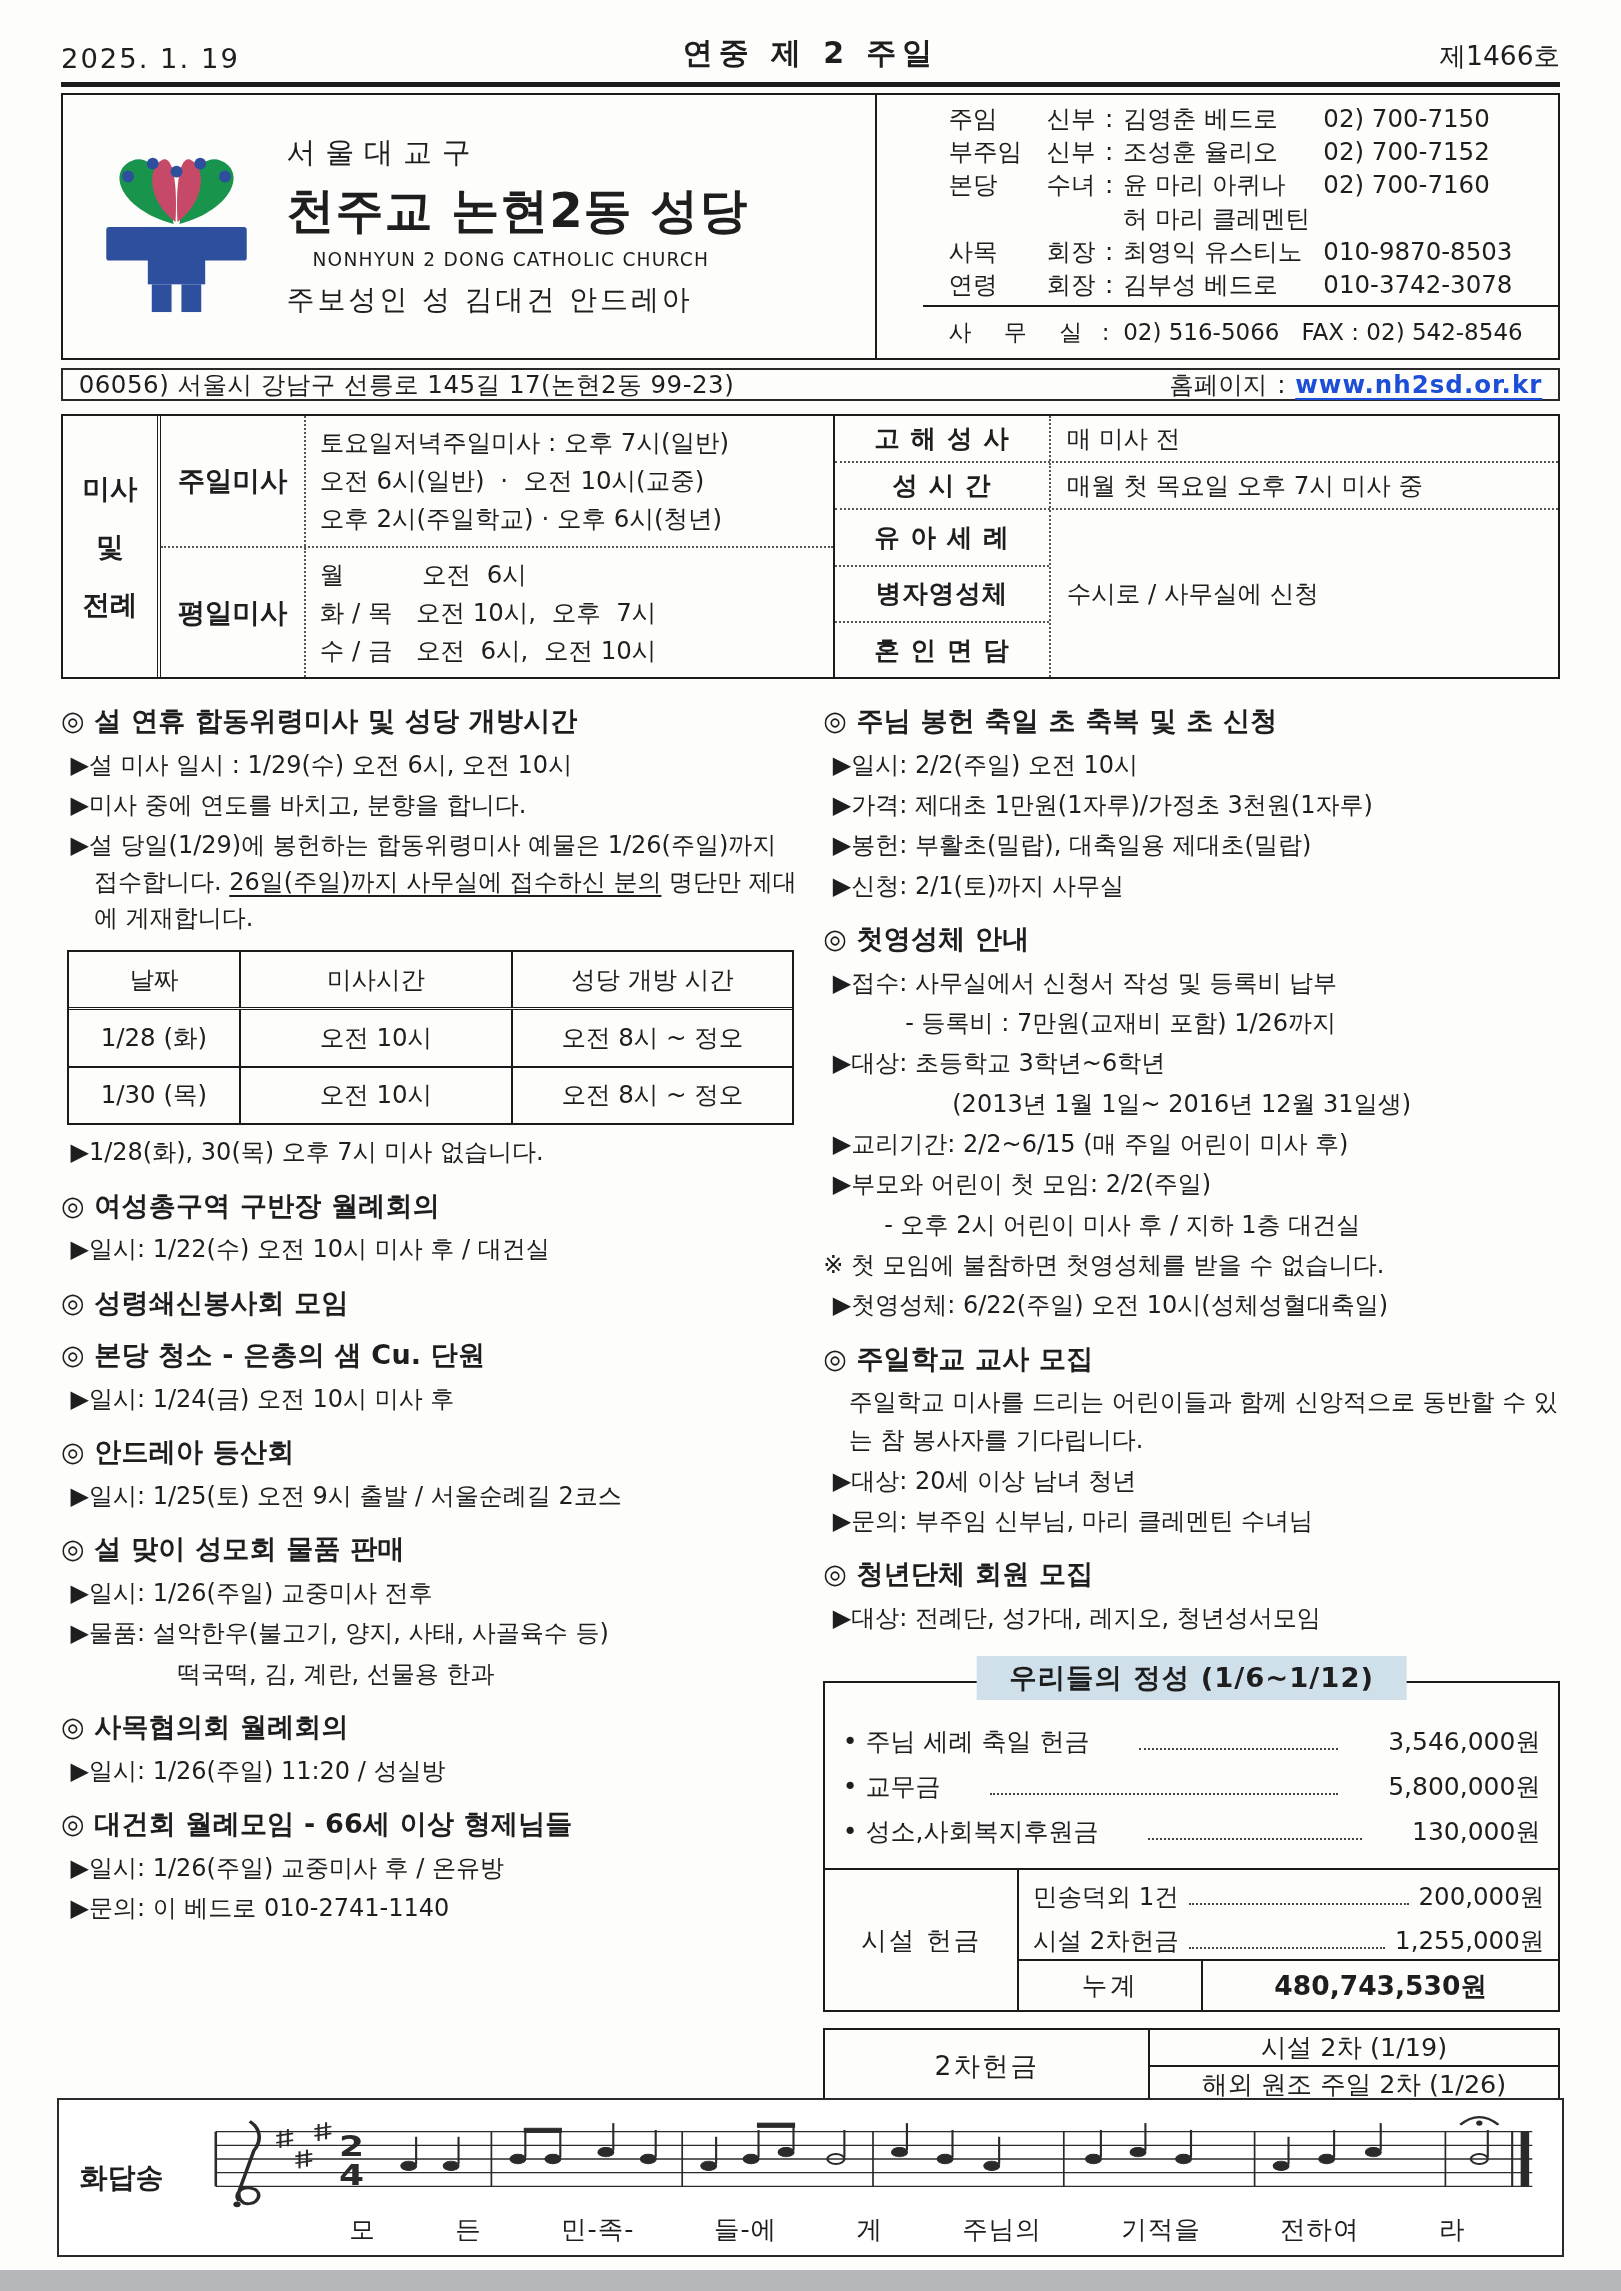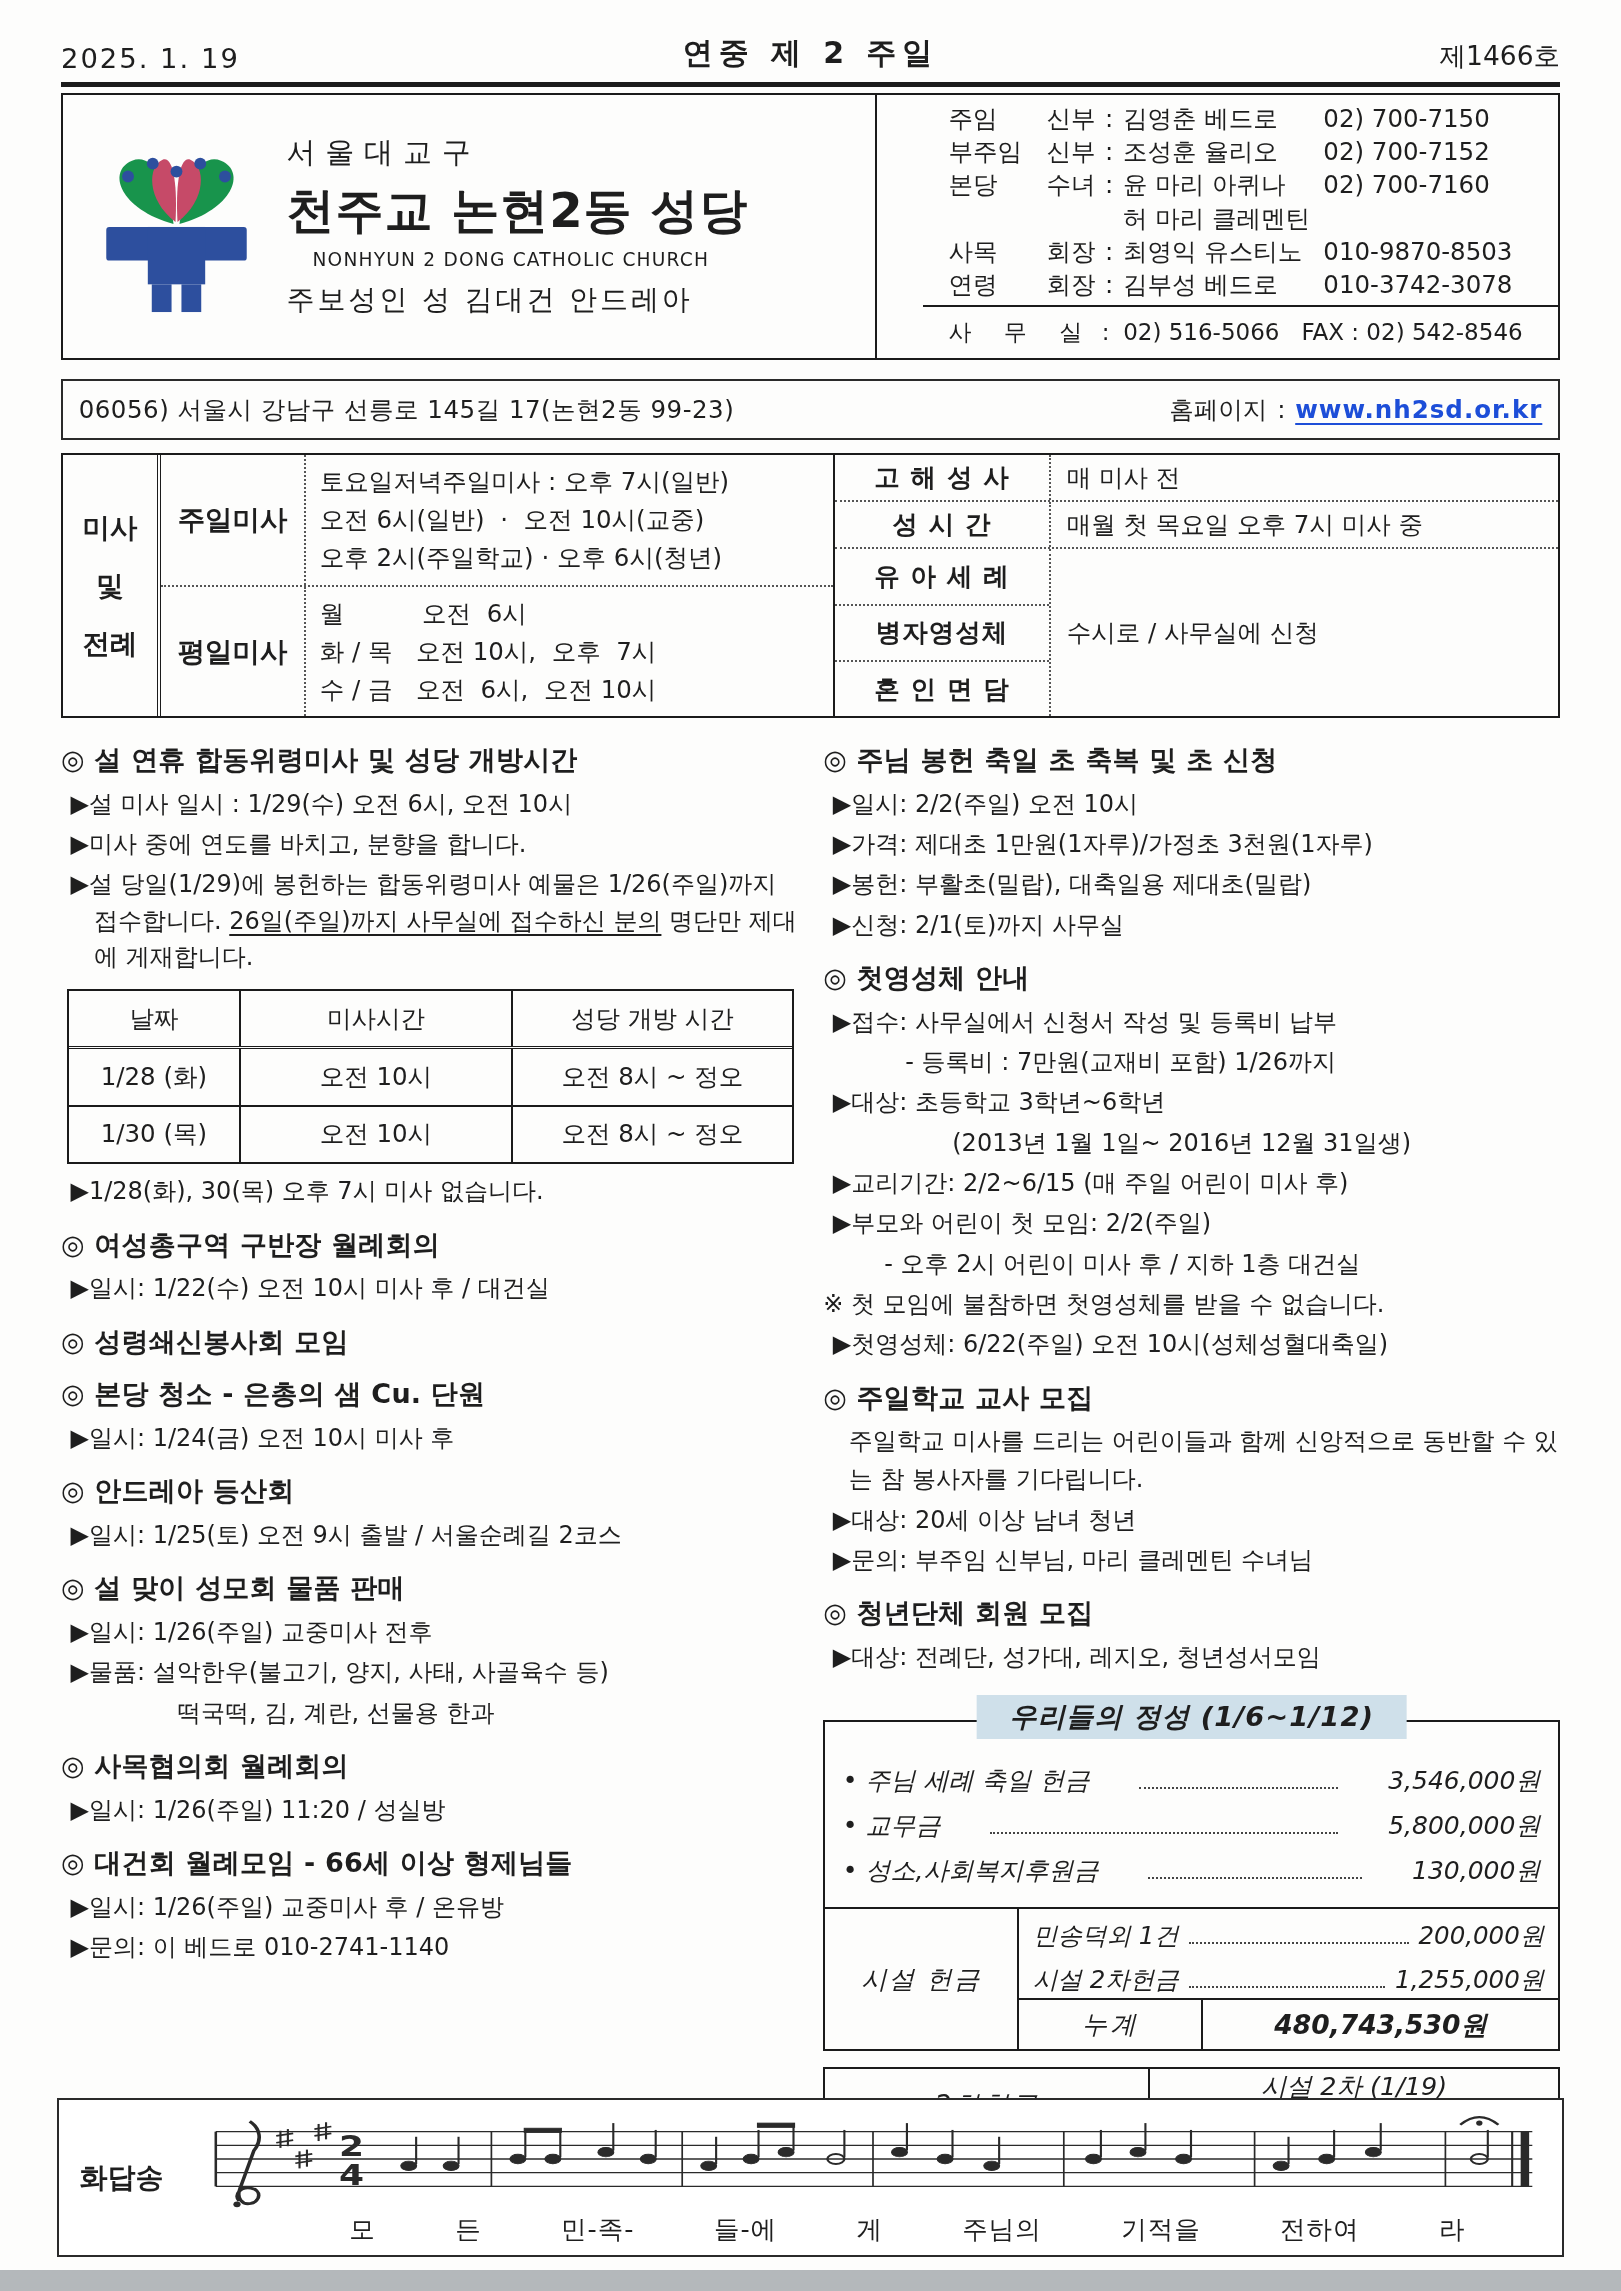--- a/index.html
+++ b/index.html
@@ -28,22 +28,22 @@
   .st-role{width:147px;display:flex;justify-content:space-between;}
   .st-sep{width:27.4px;text-align:center;}
   .st-name{flex:1;}
   .st-phone{width:221px;text-align:left;}
   .office-row{border-top:2px solid #1b1b1b;display:flex;align-items:center;height:51px;
               padding-left:25.5px;font-size:23px;white-space:pre;}
   .office-row .o-label{letter-spacing:5.9px;}
   .office-row .o-sep{margin:0 13.7px;}
 
   
-  .addr-bar{margin-top:19px;border:2px solid #2a2a2a;display:flex;align-items:center;
-            height:61px;padding:0 15.7px;font-size:24.5px;box-sizing:border-box;}
+  .addr-bar{margin-top:8px;border:2px solid #2a2a2a;display:flex;align-items:center;
+            height:33px;padding:0 15.7px;font-size:24.5px;box-sizing:border-box;}
   .addr-text{flex:1;letter-spacing:0.5px;}
   .homepage{display:flex;align-items:center;gap:9.8px;font-size:24.5px;}
   .hp-url{color:#1d4ed8;text-decoration:underline;text-underline-offset:4.9px;font-weight:600;letter-spacing:1px;cursor:pointer;}
 
   
   .mass-table{margin-top:13.7px;border:2.9px solid #1b1b1b;display:flex;min-height:233px;}
   .mt-side{width:94px;border-right:4.9px double #1b1b1b;display:flex;align-items:center;justify-content:center;
            font-weight:700;font-size:27.4px;white-space:pre-line;text-align:center;line-height:2.1;}
   .mt-left{width:674px;display:flex;flex-direction:column;border-right:2px solid #1b1b1b;box-sizing:border-box;}
   .mtl-row{flex:1;display:flex;}
@@ -82,21 +82,21 @@
   .ot-row:last-child{border-bottom:none;}
   .ot-c1{width:172px;}
   .ot-c2{width:272px;}
   .ot-c3{flex:1;}
   .ot-cell{display:flex;align-items:center;justify-content:center;text-align:center;
            font-size:24.5px;padding:9.8px 3.9px;border-right:2px solid #1b1b1b;box-sizing:border-box;
            white-space:pre-line;line-height:1.45;}
   .ot-c3.ot-cell{border-right:none;}
 
   
-  .don-wrap{position:relative;margin-top:45px;font-style:italic;}
+  .don-wrap{position:relative;margin-top:45px;}
   .don-title{position:absolute;top:-25.5px;left:50%;transform:translateX(-50%);background:#cfe0ea;
              padding:3.9px 33px;font-weight:800;font-size:27.4px;white-space:nowrap;letter-spacing:1px;}
   .don-box{border:2.5px solid #1b1b1b;}
   .don-items{padding:29px 17.6px 11.8px 17.6px;}
   .don-row{display:flex;align-items:baseline;font-size:25px;margin:8.8px 0;gap:40px;}
   .don-leader{flex:1;border-bottom:2.5px dotted #444;margin:0 9.8px;height:1.05em;}
   .don-amt{white-space:nowrap;}
   .fac{display:flex;border-top:2.5px solid #1b1b1b;}
   .fac-label{width:192px;display:flex;align-items:center;justify-content:center;font-size:25.5px;
              border-right:2.5px solid #1b1b1b;letter-spacing:2px;}

